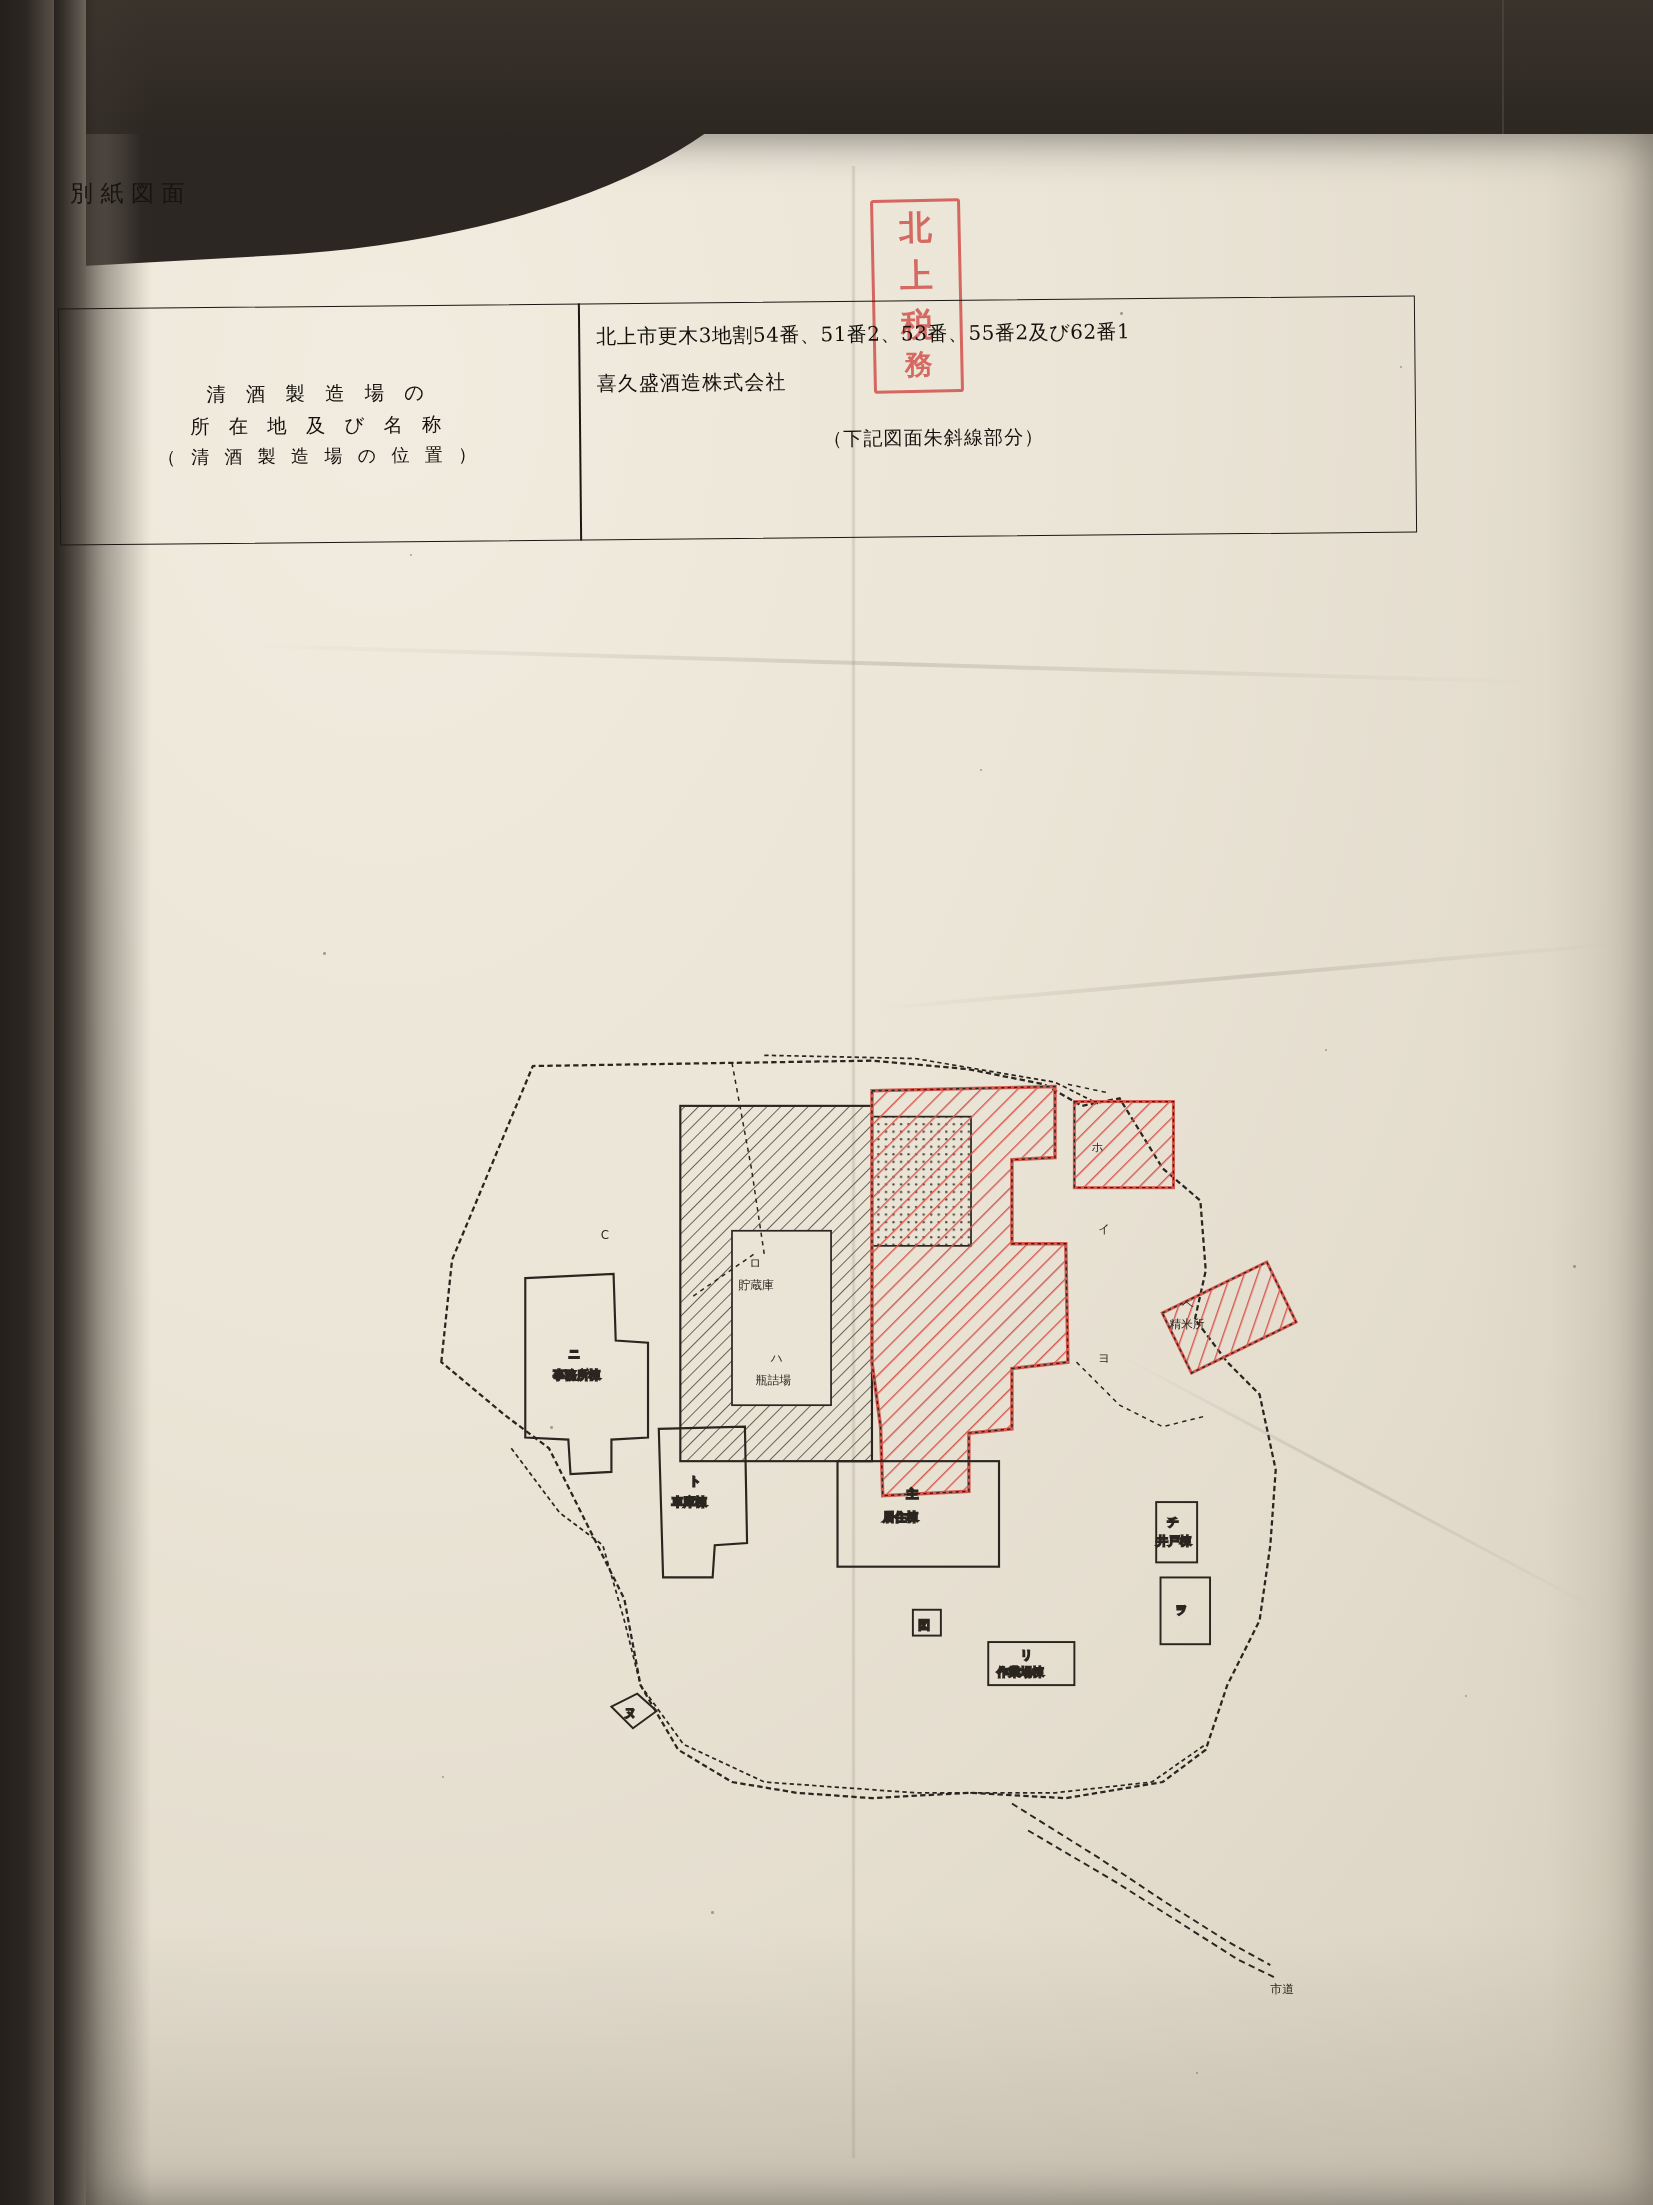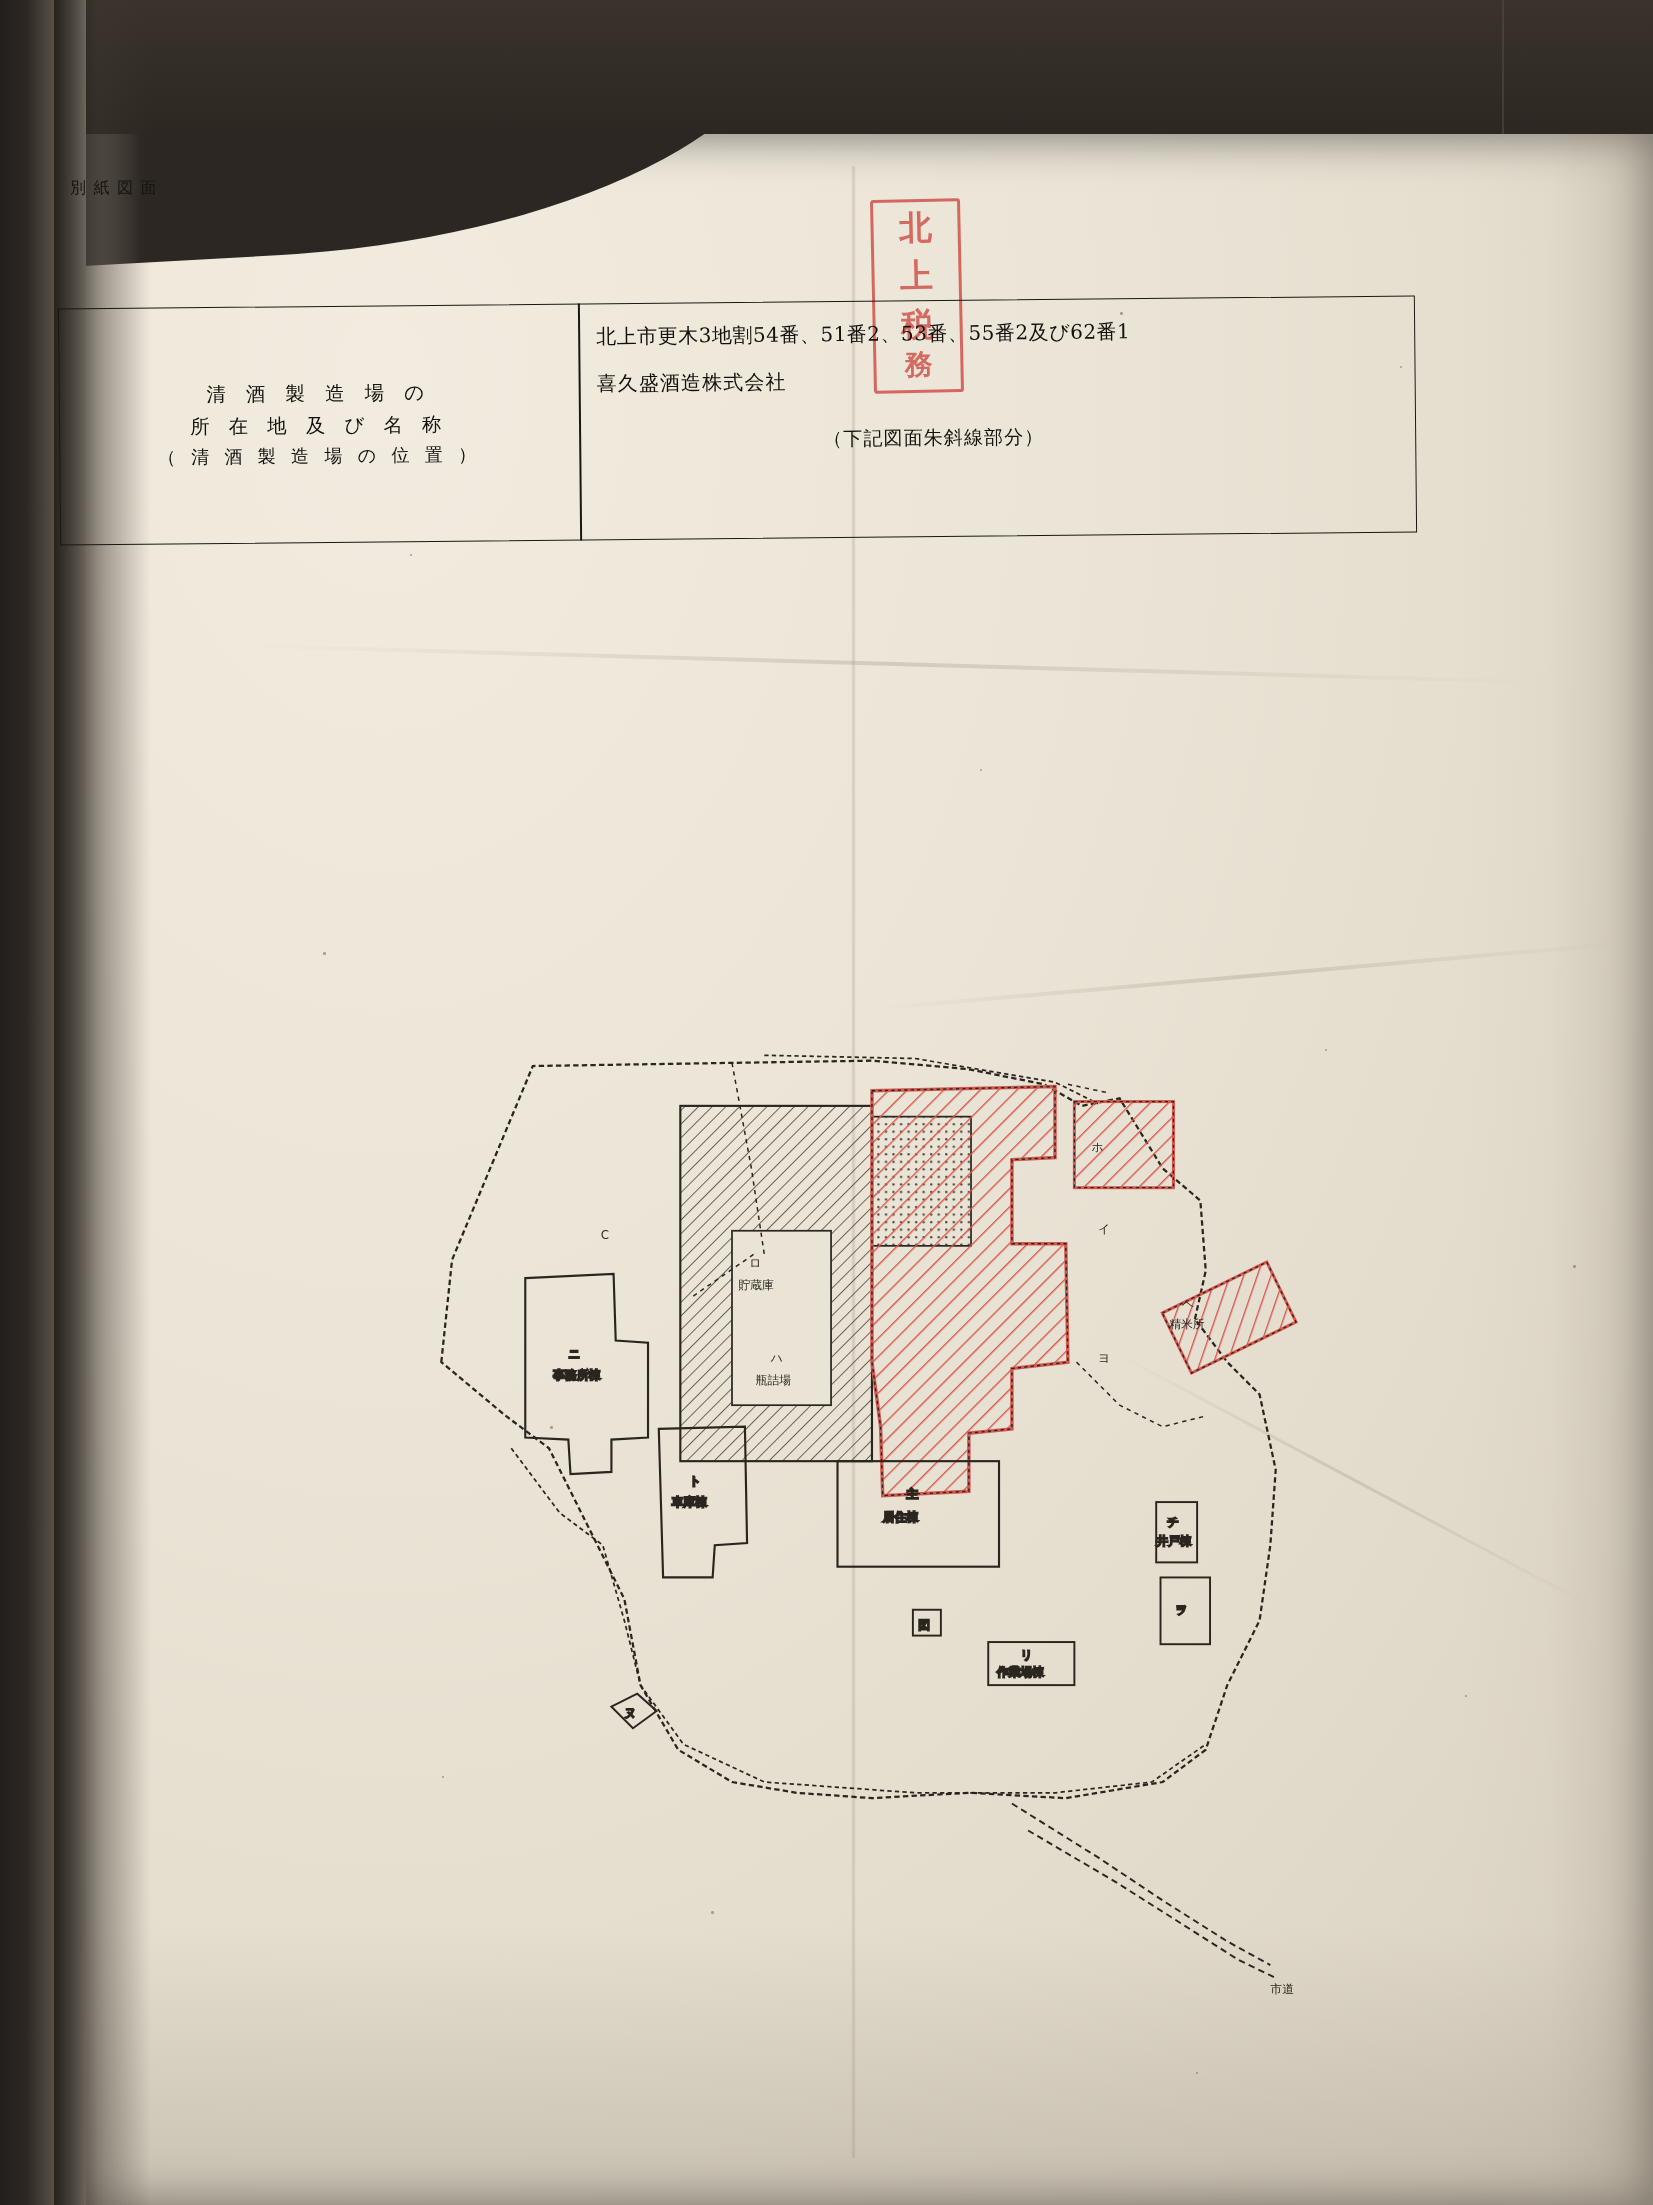--- a/index.html
+++ b/index.html
@@ -98,21 +98,21 @@
   }
 
   
   .speck{ position:absolute; background:#6a6257; border-radius:50%; opacity:.55;}
 
   
   #doc-title {
     position:absolute;
     left: 70px;
     top: 178px;
-    font-size: 16px;
+    font-size: 23px;
     letter-spacing: 7.5px;
     color:#17140f;
     font-family: "DejaVu Serif", serif;
   }
 
   
   #header-table {
     position:absolute;
     left: 59px;
     top: 302px;

